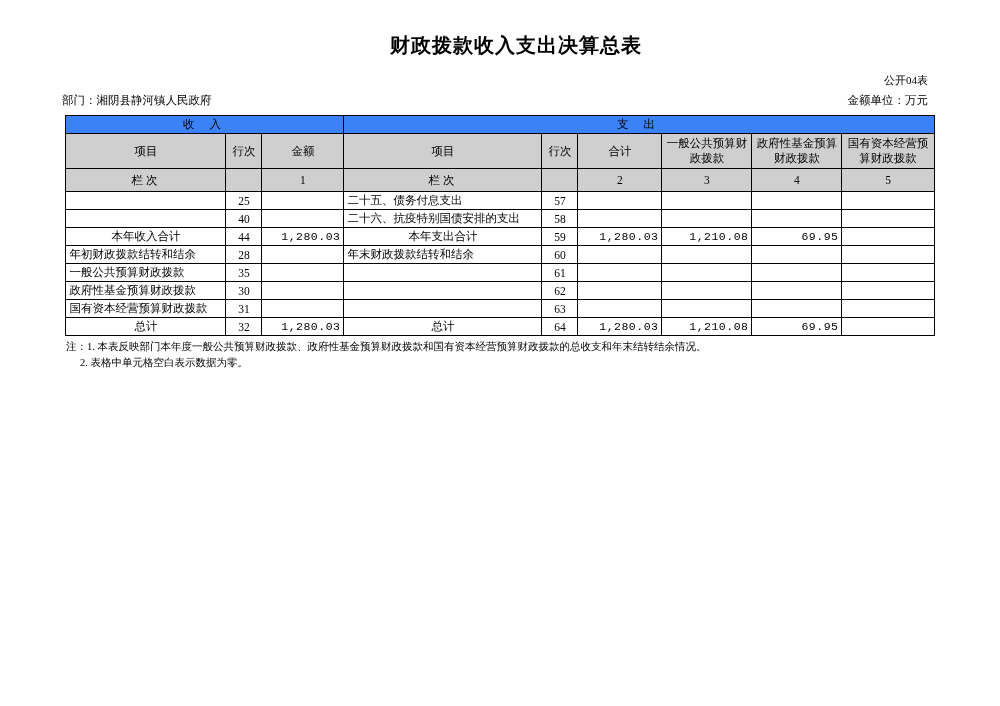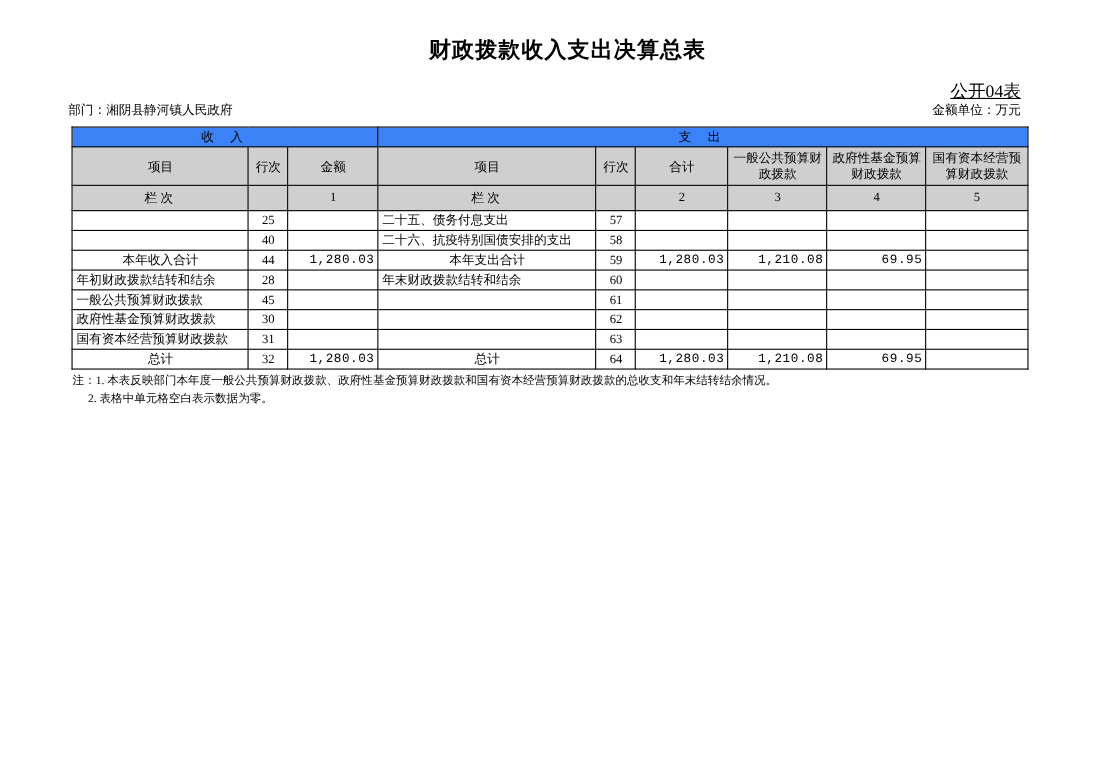--- a/index.html
+++ b/index.html
@@ -31,23 +31,22 @@
   }
   .meta-row {
     position: relative;
     height: 18px;
     margin-top: 14px;
   }
   .meta-right {
     position: absolute;
     right: 72px;
     top: 0;
-    font-size: 16px;
+    font-size: 11px;
     font-family: "Liberation Serif", serif;
-    text-decoration: underline;
   }
   .meta-row2 {
     position: relative;
     height: 18px;
     margin-top: 2px;
   }
   .meta-left {
     position: absolute;
     left: 62px;
     top: 0;
@@ -201,21 +200,21 @@
         <td class="lft">年末财政拨款结转和结余</td>
         <td class="ctr">60</td>
         <td class="num"></td>
         <td class="num"></td>
         <td class="num"></td>
         <td class="num"></td>
       </tr>
 
       <tr class="rowh">
         <td class="lft">一般公共预算财政拨款</td>
-        <td class="ctr">45</td>
+        <td class="ctr">35</td>
         <td class="num"></td>
         <td class="lft"></td>
         <td class="ctr">61</td>
         <td class="num"></td>
         <td class="num"></td>
         <td class="num"></td>
         <td class="num"></td>
       </tr>
 
       <tr class="rowh">

